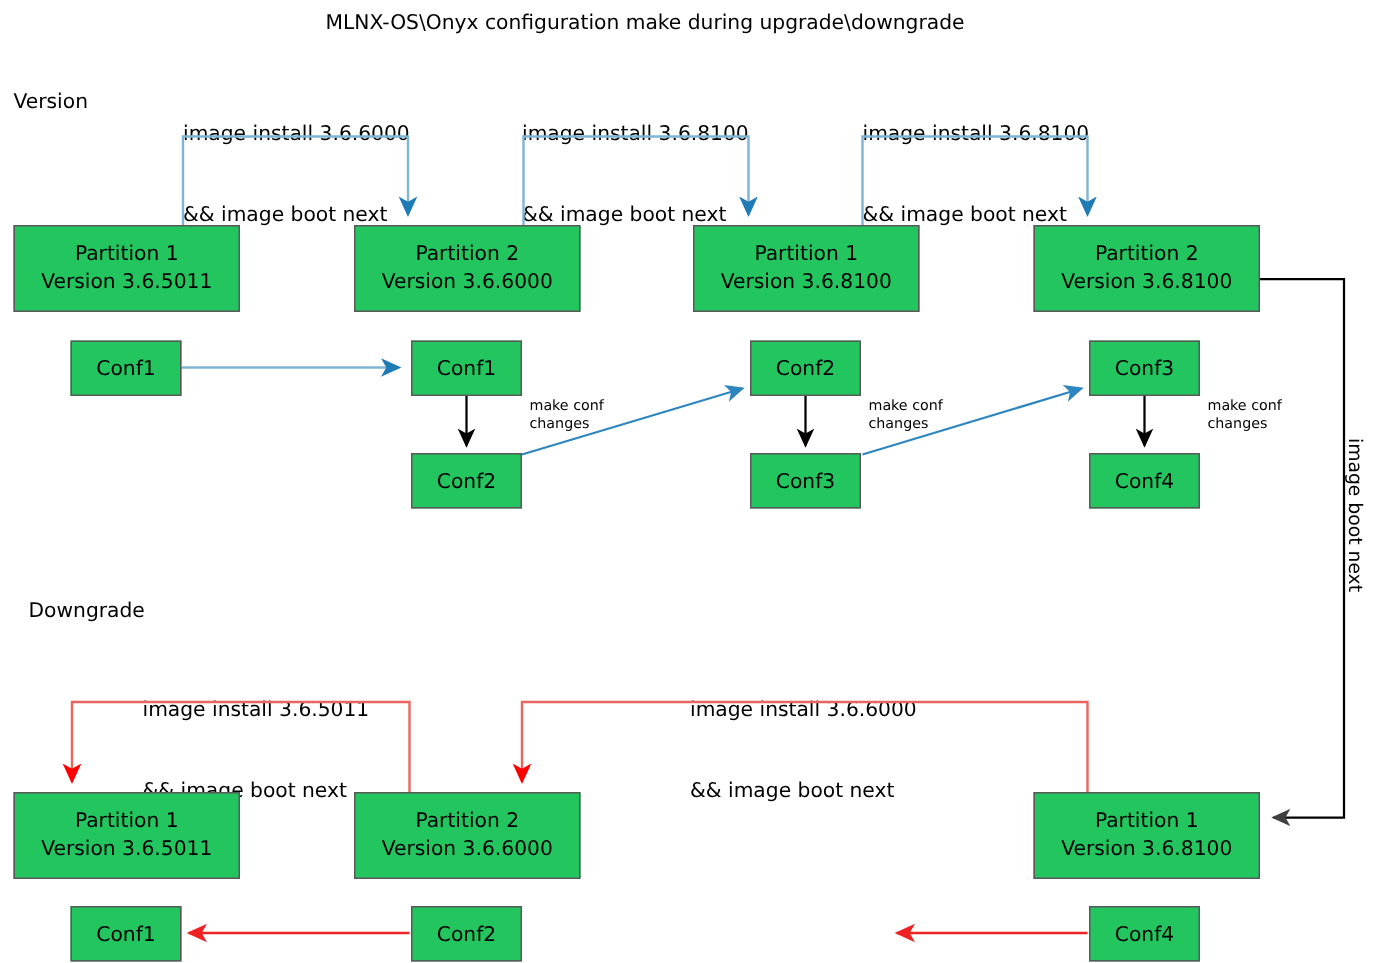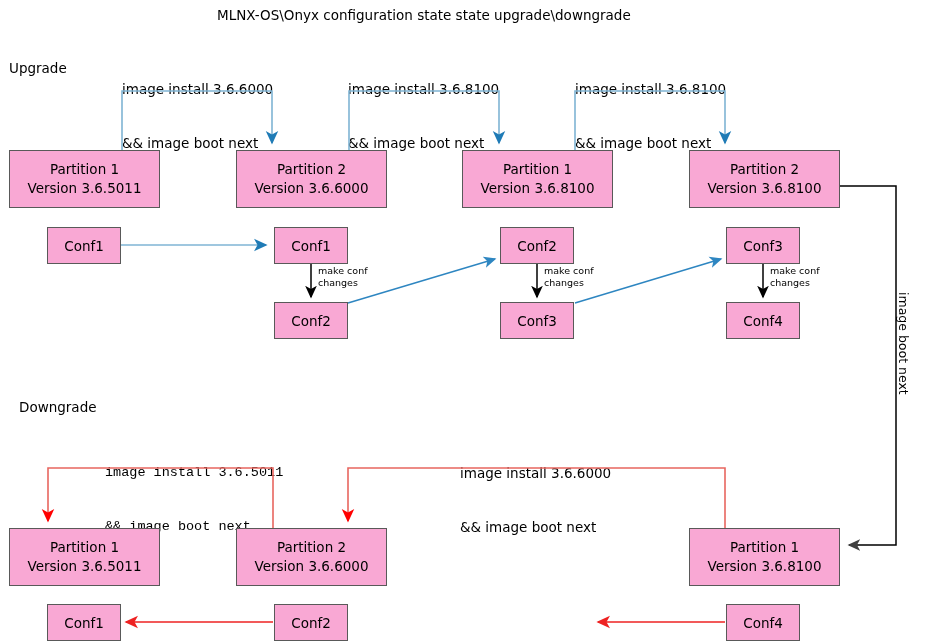--- a/index.html
+++ b/index.html
@@ -1,58 +1,58 @@
 <!DOCTYPE html>
 <html><head>
 <meta charset="utf-8">
 <style>
   html,body{margin:0;padding:0;background:#ffffff;}
   body{width:926px;height:642px;overflow:hidden;font-family:"DejaVu Sans",sans-serif;color:#000;}
   #stage{position:relative;width:926px;height:642px;}
 
   svg.edges{position:absolute;left:0;top:0;width:926px;height:642px;pointer-events:none;}
 
-  .box{position:absolute;box-sizing:border-box;border:1.4px solid #595959;background:#f9a8d4;
+  .box{position:absolute;box-sizing:border-box;border:1.4px solid #595959;background:#22c55e;
        display:flex;flex-direction:column;align-items:center;justify-content:center;}
   .box .l1,.box .l2{font-size:13.5px;line-height:19px;white-space:nowrap;}
   .partition{width:151px;height:58px;}
   .conf{width:74px;height:37px;font-size:13.5px;}
   .conf span{font-size:13.5px;white-space:nowrap;}
 
   .lbl{position:absolute;font-size:13.5px;line-height:18px;white-space:pre;}
   .lbl.left{text-align:left;}
-  .small{font-size:9.5px;line-height:12px;text-align:left;}
+  .small{font-size:9.5px;line-height:12px;text-align:left;margin-left:35px;}
   .title{position:absolute;font-size:13.5px;white-space:nowrap;}
   .vert{position:absolute;font-size:12.5px;white-space:nowrap;
         transform-origin:left top;transform:rotate(90deg);}
 </style>
 </head>
 <body>
 
 <div id="stage">
 
-  <div class="title" style="left:217px;top:7px;">MLNX-OS\Onyx configuration state state upgrade\downgrade</div>
+  <div class="title" style="left:217px;top:7px;">MLNX-OS\Onyx configuration make during upgrade\downgrade</div>
 
-  <div class="lbl left" style="left:9px;top:59px;">Upgrade</div>
+  <div class="lbl left" style="left:9px;top:59px;">Version</div>
   <div class="lbl left" style="left:19px;top:398px;">Downgrade</div>
 
   <div class="lbl" style="left:122px;top:44px;width:151px;">
     <div>image install 3.6.6000</div>
     <div>&amp;&amp; image boot next</div>
   </div>
   <div class="lbl" style="left:348px;top:44px;width:151px;">
     <div>image install 3.6.8100</div>
     <div>&amp;&amp; image boot next</div>
   </div>
   <div class="lbl" style="left:575px;top:44px;width:151px;">
     <div>image install 3.6.8100</div>
     <div>&amp;&amp; image boot next</div>
   </div>
 
-  <div class="lbl" style="left:105px;top:428px;width:178px;font-family:Liberation Mono, monospace;">
+  <div class="lbl" style="left:95px;top:428px;width:178px;">
     <div>image install 3.6.5011</div>
     <div>&amp;&amp; image boot next</div>
   </div>
   <div class="lbl" style="left:460px;top:428px;width:178px;">
     <div>image install 3.6.6000</div>
     <div>&amp;&amp; image boot next</div>
   </div>
 
   <svg class="edges">
     <defs>

